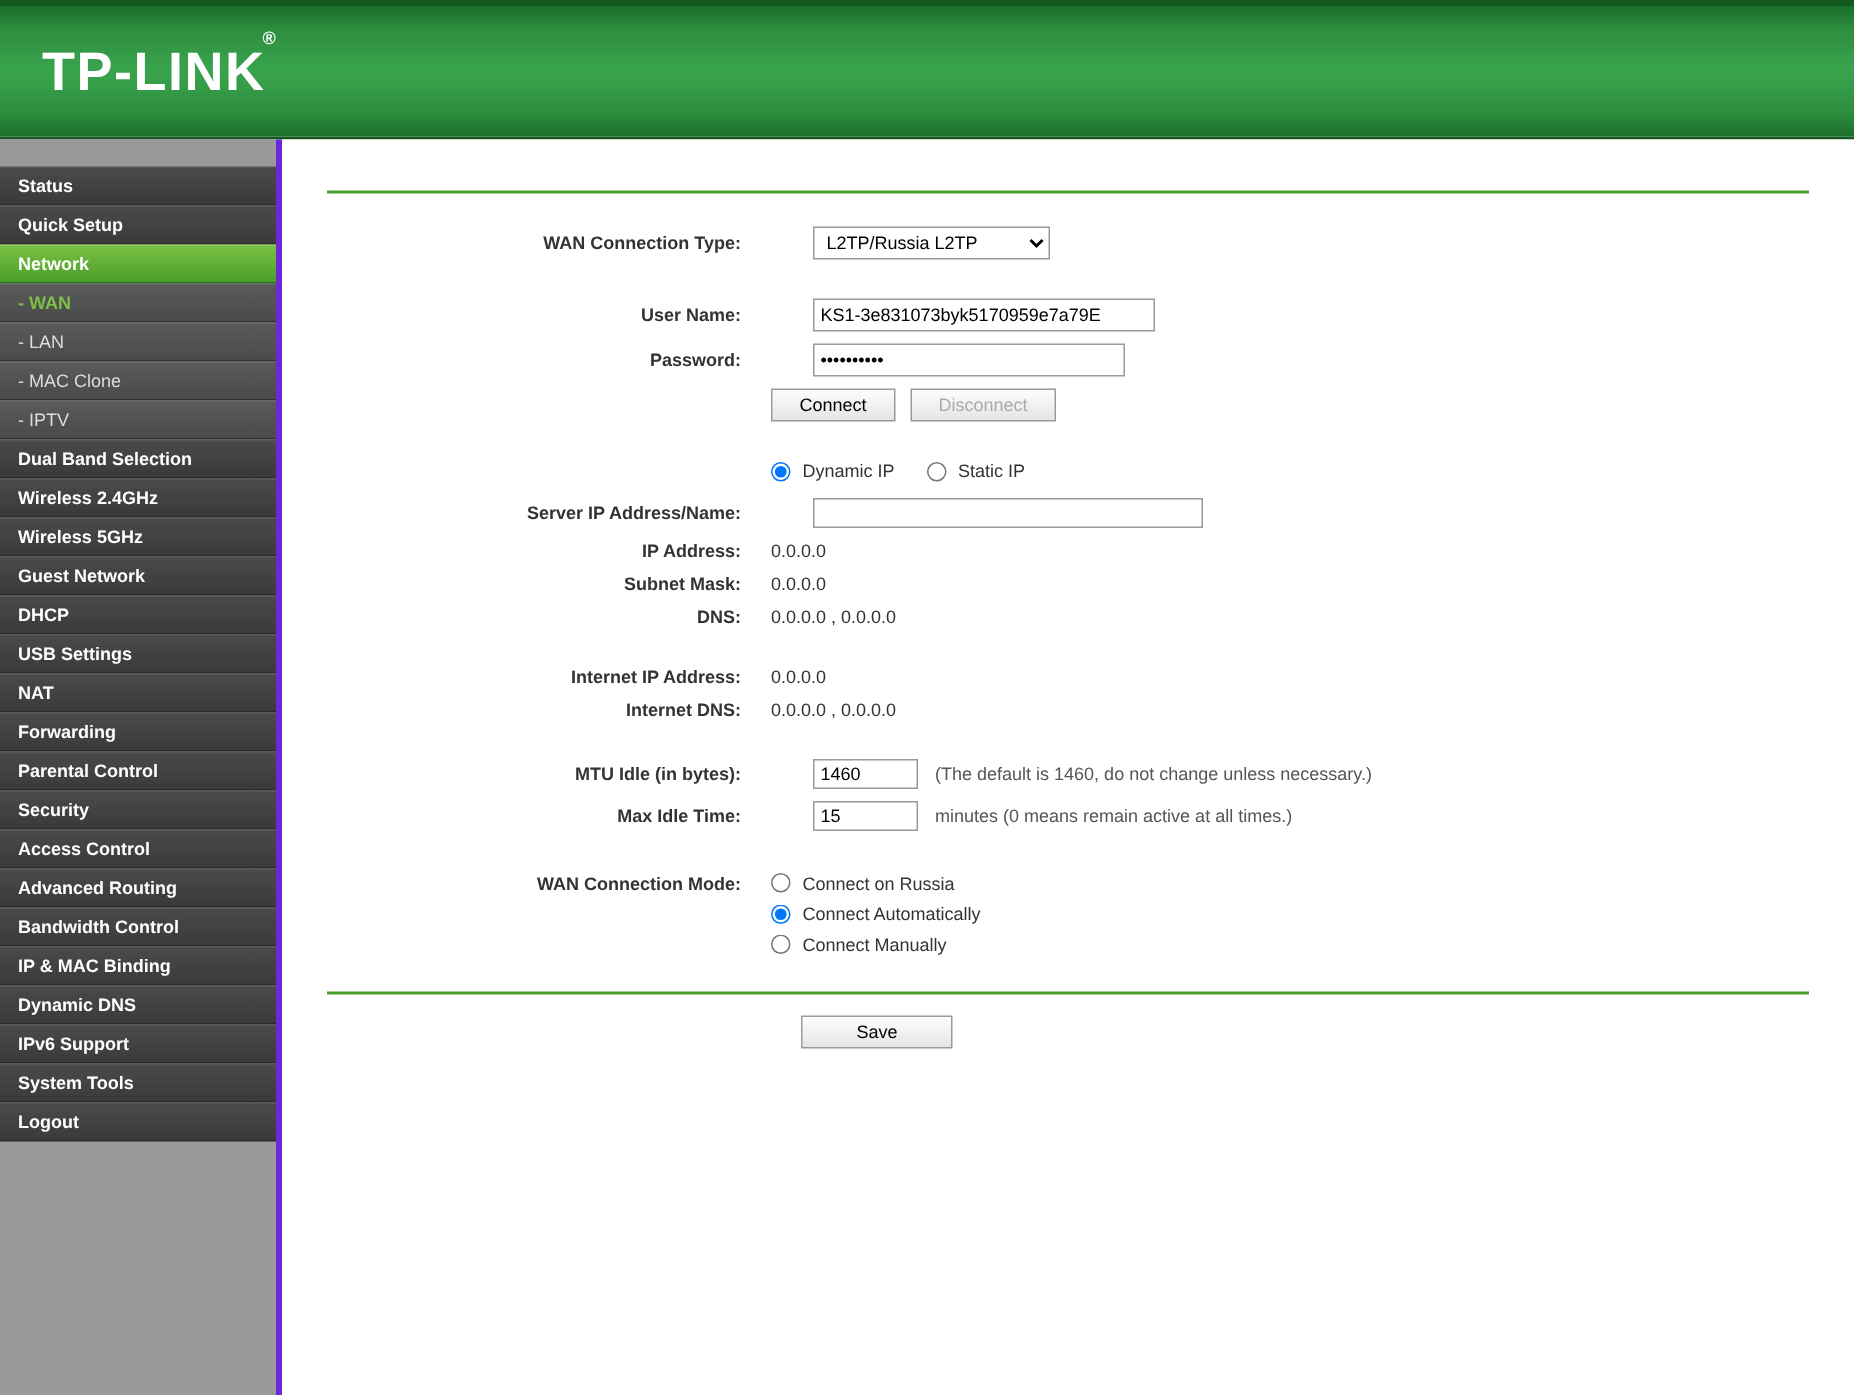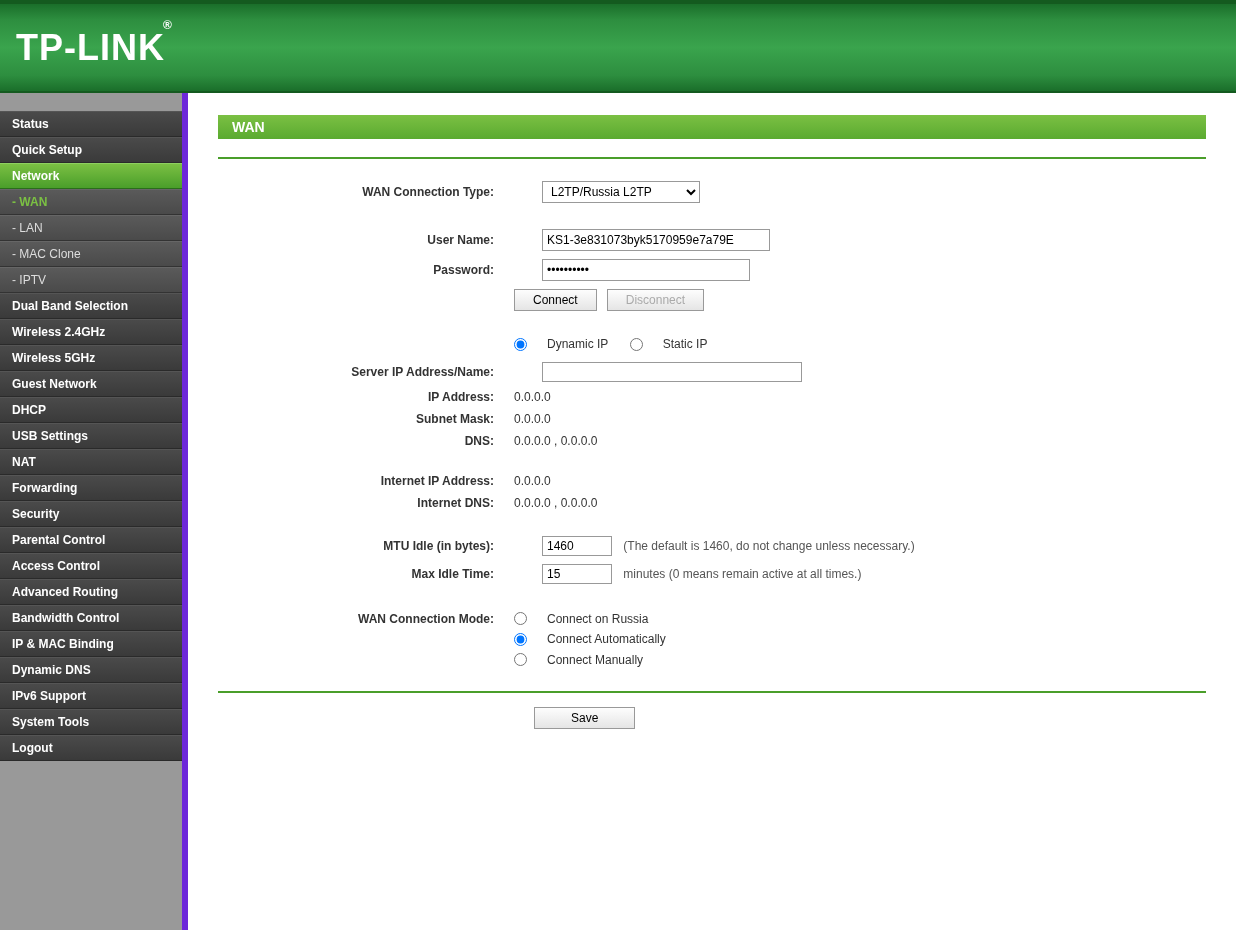--- a/index.html
+++ b/index.html
@@ -5,39 +5,39 @@
     * { margin: 0; padding: 0; box-sizing: border-box; }
     body { font-family: Arial, Helvetica, sans-serif; background: #fff; font-size: 12px; color: #333; }
 
     .header {
       height: 93px;
       background: linear-gradient(to bottom, #1a6e2a 0%, #2d8e3f 18%, #3aa44d 50%, #2d8e3f 82%, #1a6e2a 100%);
       border-top: 4px solid #145a1f;
       border-bottom: 2px solid #145a1f;
       display: flex;
       align-items: center;
-      padding-left: 16px;
+      padding-left: 28px;
       text-align: right;
     }
     .logo {
       font-family: "Arial Black", Arial, sans-serif;
       font-size: 36px;
       font-weight: 900;
       color: #fff;
       letter-spacing: 1px;
       position: relative;
     }
     .logo sup { font-size: 12px; position: relative; top: -18px; left: -2px; }
 
     .layout { display: flex; min-height: calc(930px - 93px); }
 
     .sidebar {
       width: 188px;
       background: #999;
-      border-right: 6px solid #6d28d9;
+      border-right: 4px solid #6d28d9;
       flex-shrink: 0;
     }
     .sidebar-top-gap { height: 18px; background: #999; }
     .menu-item {
       display: block;
       padding: 5px 10px 5px 12px;
       color: #fff;
       font-size: 12px;
       font-weight: bold;
       border-top: 1px solid #555;
@@ -103,21 +103,21 @@
       background: linear-gradient(to bottom, #fdfdfd, #e5e5e5);
       border: 1px solid #999;
       padding: 3px 18px;
       font-size: 12px;
       cursor: pointer;
       font-family: Arial, sans-serif;
     }
     .btn:disabled, .btn.disabled { color: #aaa; cursor: default; }
     .btn-save { padding: 3px 36px; }
 
-    .radio-label { margin-right: 18px; display: inline-flex; align-items: center; gap: 20px; }
+    .radio-label { margin-right: 18px; display: inline-flex; align-items: center; gap: 8px; }
 
     .hint { color: #555; font-size: 12px; margin-left: 8px; }
 
     .save-row { text-align: left; padding-left: 316px; }
   </style>
 </head>
 <body>
 
 <div class="header">
   <div class="logo">
@@ -137,37 +137,34 @@
         <div class="menu-sub"><span>- MAC Clone</span></div>
         <div class="menu-sub"><span>- IPTV</span></div>
         <div class="menu-item"><span>Dual Band Selection</span></div>
         <div class="menu-item"><span>Wireless 2.4GHz</span></div>
         <div class="menu-item"><span>Wireless 5GHz</span></div>
         <div class="menu-item"><span>Guest Network</span></div>
         <div class="menu-item"><span>DHCP</span></div>
         <div class="menu-item"><span>USB Settings</span></div>
         <div class="menu-item"><span>NAT</span></div>
         <div class="menu-item"><span>Forwarding</span></div>
+        <div class="menu-item"><span>Parental Control</span></div>
         <div class="menu-item"><span>Security</span></div>
-        <div class="menu-item"><span>Parental Control</span></div>
         <div class="menu-item"><span>Access Control</span></div>
         <div class="menu-item"><span>Advanced Routing</span></div>
         <div class="menu-item"><span>Bandwidth Control</span></div>
         <div class="menu-item"><span>IP &amp; MAC Binding</span></div>
         <div class="menu-item"><span>Dynamic DNS</span></div>
         <div class="menu-item"><span>IPv6 Support</span></div>
         <div class="menu-item"><span>System Tools</span></div>
         <div class="menu-item"><span>Logout</span></div>
       </div>
   </div>
 
   <div class="content">
-    <div class="page-title-bar">
-      <span>WAN</span>
-    </div>
 
     <hr class="hr-green">
 
     <table class="form-table">
       <tbody>
           <tr>
         <td class="label-cell"><span>WAN Connection Type:</span></td>
         <td>
           <select class="sel-conntype">
             <option>L2TP/Russia L2TP</option>

